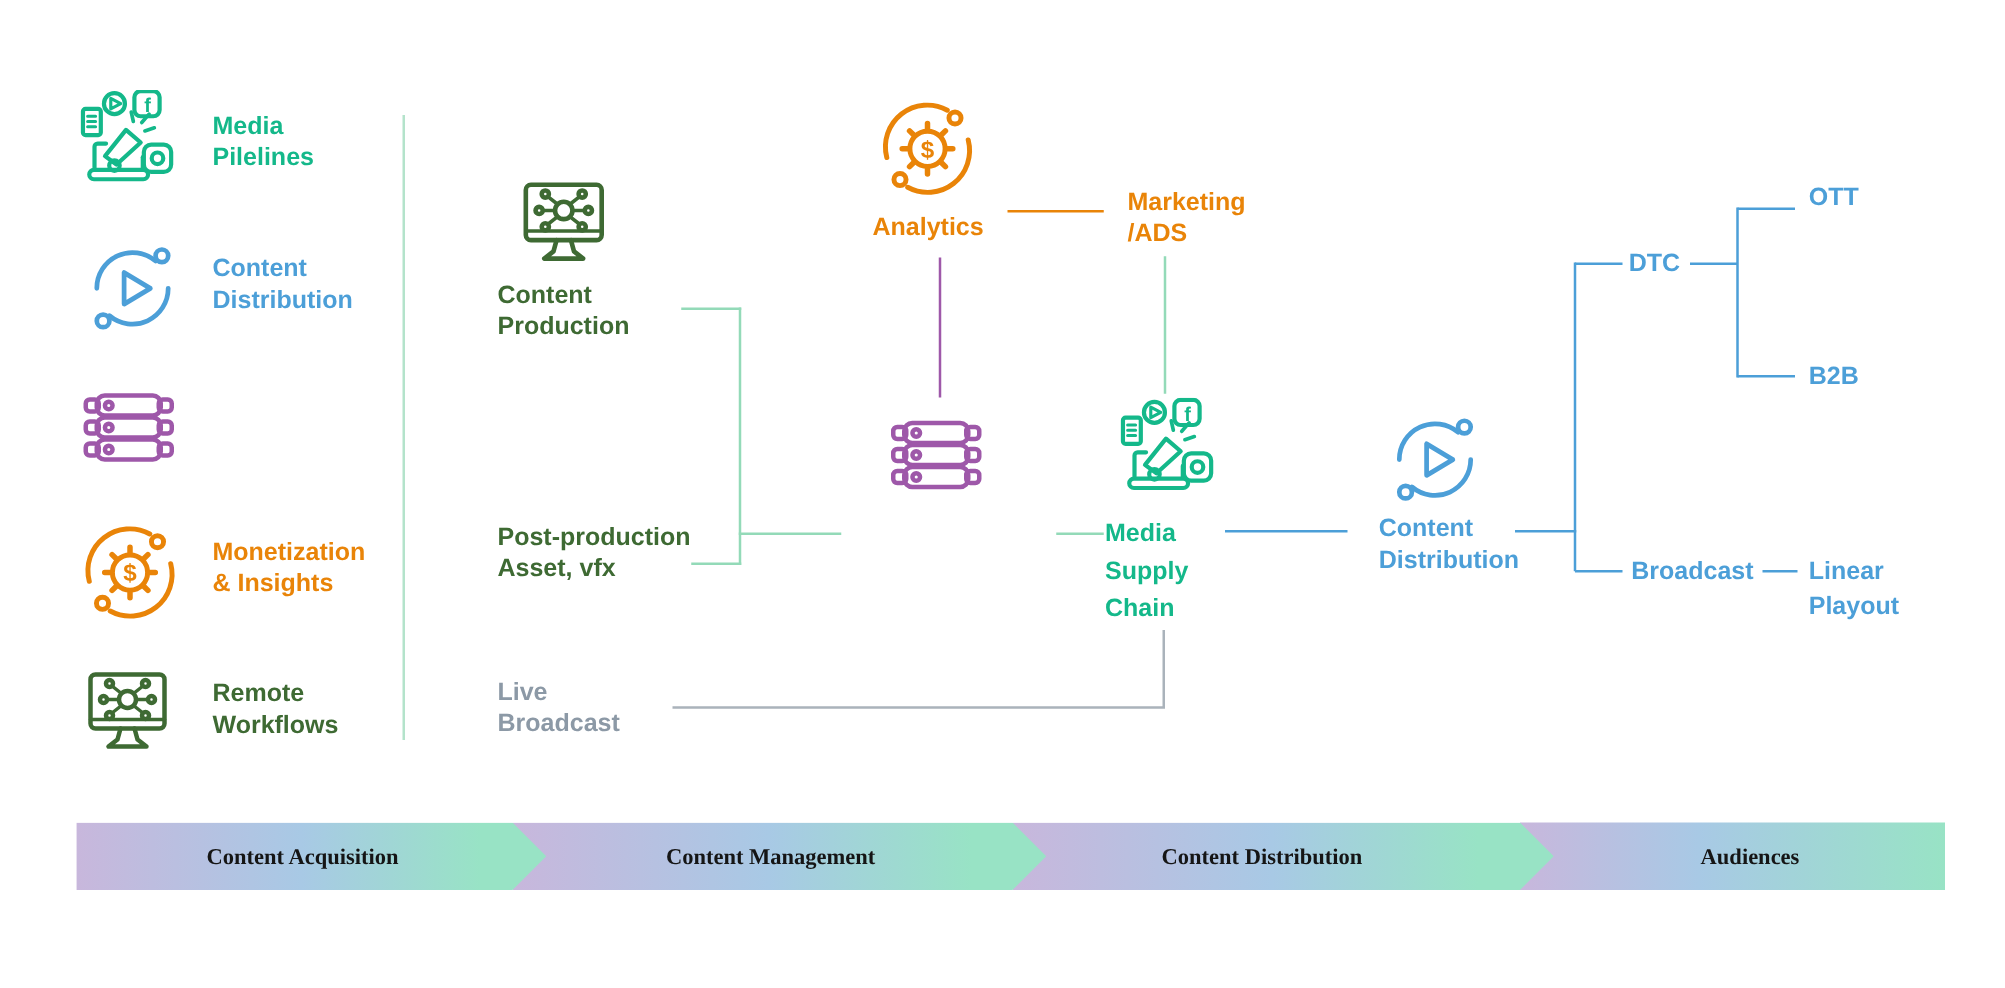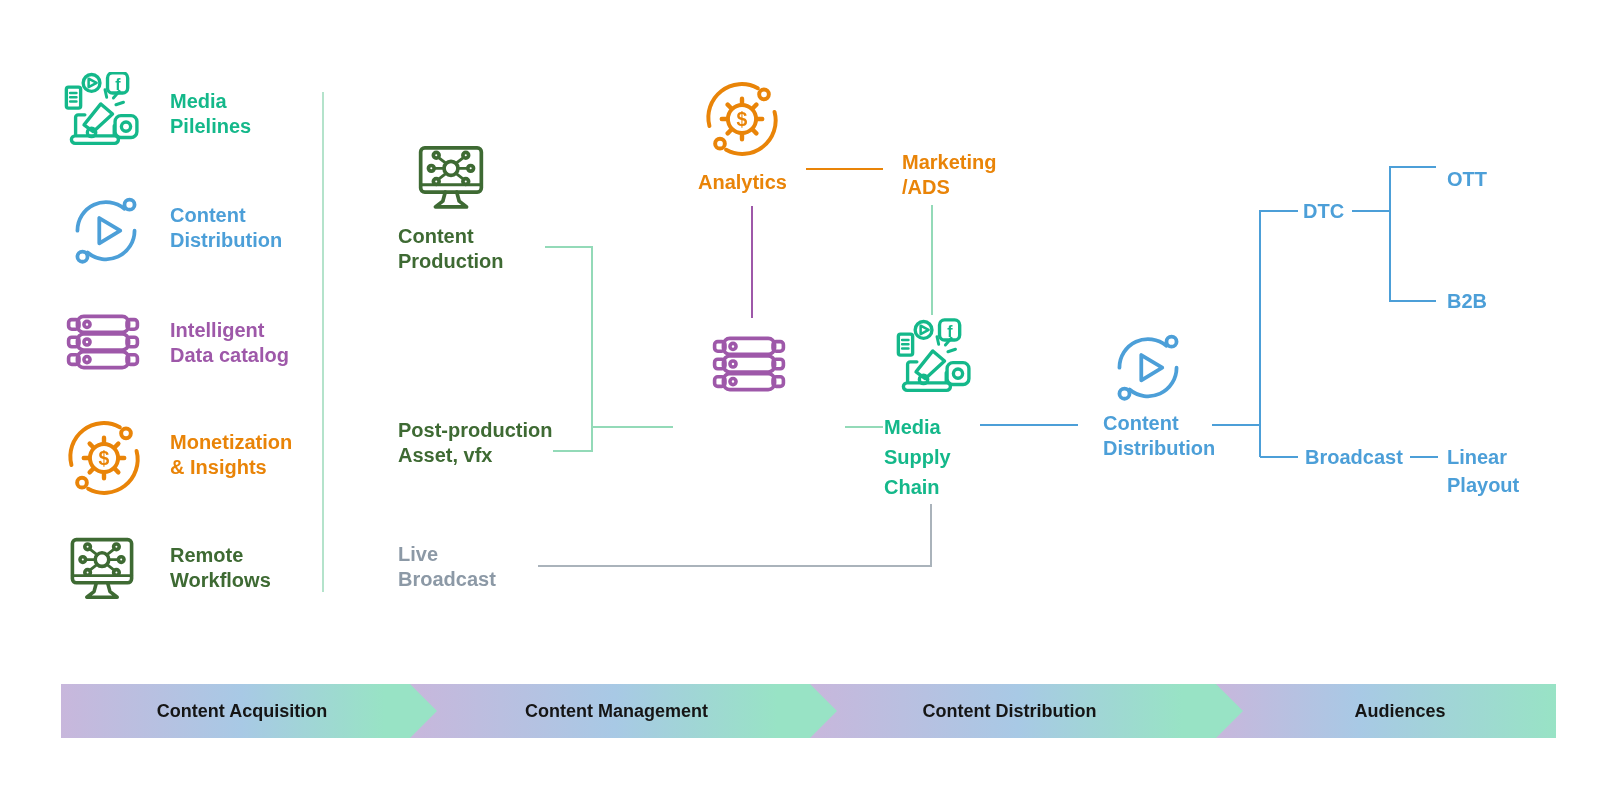--- a/index.html
+++ b/index.html
@@ -24,21 +24,21 @@
   .ln.v{width:2px;}
   .c-teal{background:#93dab8;}
   .c-purple{background:#9e58a9;}
   .c-orange{background:#e98408;}
   .c-blue{background:#4c9fd8;}
   .c-gray{background:#aab3bb;}
   .c-div{background:#b4e3cb;}
   
   .icon{position:absolute;display:block;}
   
-  #banner{position:absolute;left:0;top:684px;width:1604px;height:54px;}
+  #banner{position:absolute;left:0;top:658px;width:1604px;height:54px;font-family:Liberation Serif, serif;}
   .seg{
     position:absolute;top:0;height:54px;display:flex;align-items:center;justify-content:center;
     font-size:18px;font-weight:700;color:#151515;
     background:linear-gradient(90deg,#c8b7dc 0%,#a8c9e5 48%,#98e3c5 86%);
   }
   .seg.arrow{clip-path:polygon(0 0,calc(100% - 27px) 0,100% 50%,calc(100% - 27px) 100%,0 100%);}
   .seg.flat{background:linear-gradient(90deg,#c8b7dc 0%,#a8c9e5 42%,#98e3c5 100%);}
 </style>
 </head>
 <body>
@@ -117,22 +117,20 @@
 
   <svg class="icon blue" style="left:64px;top:186px;width:84px;height:86px">
       <use href="#sym-play"></use>
     </svg>
   <div class="label blue" style="left:170px;top:203px">Content
 Distribution</div>
 
   <svg class="icon purple" style="left:55px;top:302px;width:96px;height:80px">
       <use href="#sym-servers"></use>
     </svg>
-  <div class="label purple" style="left:170px;top:318px">Intelligent
-Data catalog</div>
 
   <svg class="icon orange" style="left:60px;top:414px;width:88px;height:88px">
       <use href="#sym-gear"></use>
     </svg>
   <div class="label orange" style="left:170px;top:430px">Monetization
 &amp; Insights</div>
 
   <svg class="icon dgreen" style="left:56px;top:530px;width:92px;height:80px">
       <use href="#sym-monitor"></use>
     </svg>
@@ -172,21 +170,21 @@
 Supply
 Chain</div>
 
   <svg class="icon blue" style="left:1106px;top:322px;width:84px;height:88px">
       <use href="#sym-play"></use>
     </svg>
   <div class="label blue" style="left:1103px;top:411px">Content
 Distribution</div>
 
   <div class="label blue" style="left:1303px;top:199px">DTC</div>
-  <div class="label blue" style="left:1447px;top:167px">OTT</div>
+  <div class="label blue" style="left:1447px;top:146px">OTT</div>
   <div class="label blue" style="left:1447px;top:289px">B2B</div>
   <div class="label blue" style="left:1305px;top:445px">Broadcast</div>
   <div class="label blue lh28" style="left:1447px;top:443px">Linear
 Playout</div>
 
   <div class="ln h c-teal" style="left:545px;top:246px;width:48px"></div>
   <div class="ln v c-teal" style="left:591px;top:246px;height:206px"></div>
   <div class="ln h c-teal" style="left:591px;top:426px;width:82px"></div>
   <div class="ln h c-teal" style="left:553px;top:450px;width:40px"></div>
   <div class="ln h c-teal" style="left:845px;top:426px;width:38px"></div>

